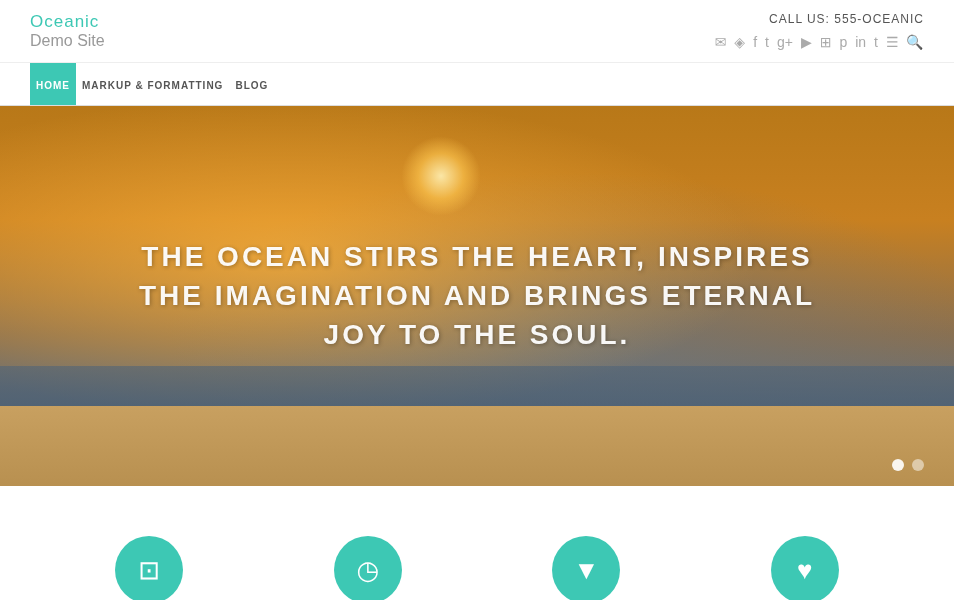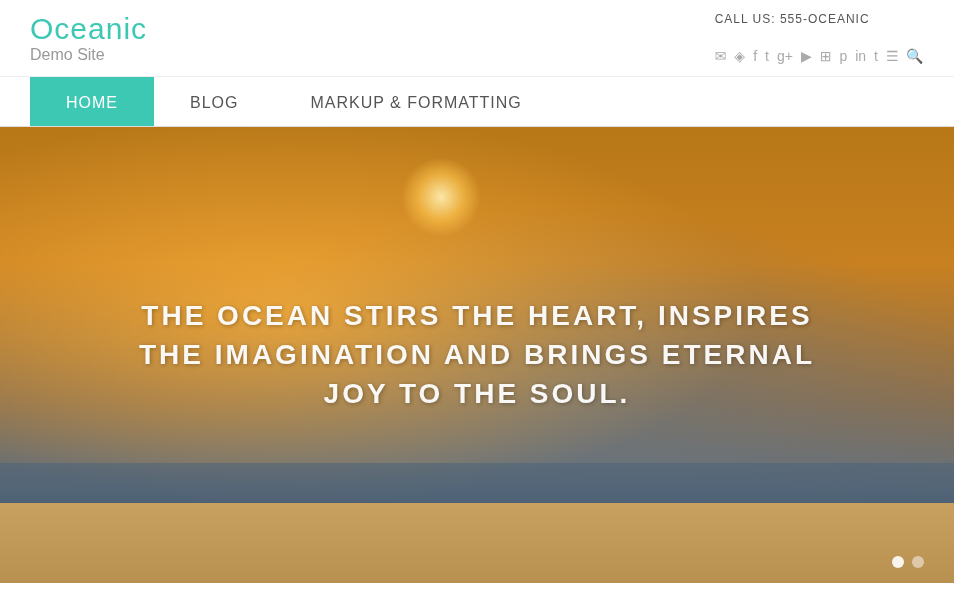--- a/index.html
+++ b/index.html
@@ -9,33 +9,34 @@
     .header {
       display: flex;
       justify-content: space-between;
       align-items: center;
       padding: 12px 30px;
       background: #fff;
       border-bottom: 1px solid #eee;
     }
     .logo-area {}
     .logo-title {
-      font-size: 30px;
+      font-size: 17px;
       color: #3dc8b4;
       font-weight: 300;
       letter-spacing: 1px;
     }
     .logo-subtitle {
       font-size: 16px;
       color: #999;
     }
     .header-right {
       display: flex;
       flex-direction: column;
-      gap: 22px;
+      align-items: flex-end;
+      gap: 8px;
     }
     .call-us {
       font-size: 12px;
       color: #3dc8b4;
       font-weight: bold;
       letter-spacing: 1px;
     }
     .call-us span {
       color: #555;
       font-weight: normal;
@@ -53,40 +54,40 @@
     }
 
     
     .nav {
       background: #fff;
       border-bottom: 1px solid #ddd;
       display: flex;
       padding: 0 30px;
     }
     .nav-item {
-      padding: 14px 36px;
-      font-size: 16px;
-      font-weight: 400;
+      padding: 14px 6px;
+      font-size: 10px;
+      font-weight: 700;
       letter-spacing: 1px;
       color: #555;
       cursor: pointer;
       text-transform: uppercase;
       border-top: 3px solid transparent;
     }
     .nav-item.active {
       background: #3dc8b4;
       color: #fff;
       border-top: 3px solid #3dc8b4;
     }
 
     
     .hero {
       position: relative;
       width: 100%;
-      height: 456px;
+      height: 380px;
       overflow: hidden;
       background: linear-gradient(135deg, #c47820 0%, #e8a020 20%, #d4820c 40%, #8b6020 60%, #6b7a8d 80%, #4a5a6a 100%);
     }
     .hero-bg {
       position: absolute;
       inset: 0;
       background:
         radial-gradient(ellipse at 30% 40%, rgba(255,180,60,0.7) 0%, transparent 50%),
         radial-gradient(ellipse at 60% 60%, rgba(100,120,140,0.5) 0%, transparent 50%),
         linear-gradient(180deg, #b87818 0%, #c88020 30%, #8a7050 60%, #607080 80%, #405060 100%);
@@ -201,22 +202,22 @@
       <a class="social-icon">in</a>
       <a class="social-icon">t</a>
       <a class="social-icon">☰</a>
       <a class="social-icon">🔍</a>
     </div>
   </div>
 </header>
 
 <nav class="nav">
   <div class="nav-item active">HOME</div>
+  <div class="nav-item">MARKUP &amp; FORMATTING</div>
   <div class="nav-item">BLOG</div>
-  <div class="nav-item">MARKUP &amp; FORMATTING</div>
 </nav>
 
 <section class="hero">
   <div class="hero-bg"></div>
   <div class="hero-sun"></div>
   <div class="hero-ocean"></div>
   <div class="hero-sand"></div>
   <div class="hero-text">THE OCEAN STIRS THE HEART,
 INSPIRES THE IMAGINATION
 AND BRINGS ETERNAL JOY

